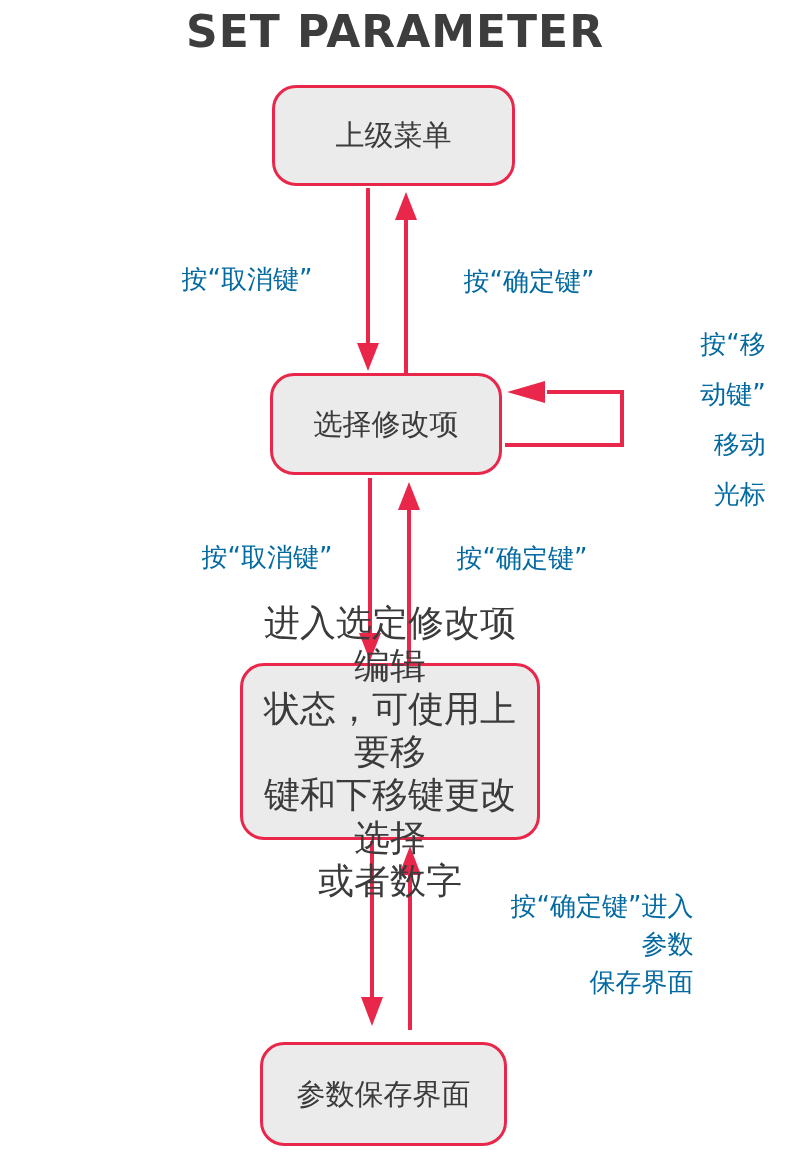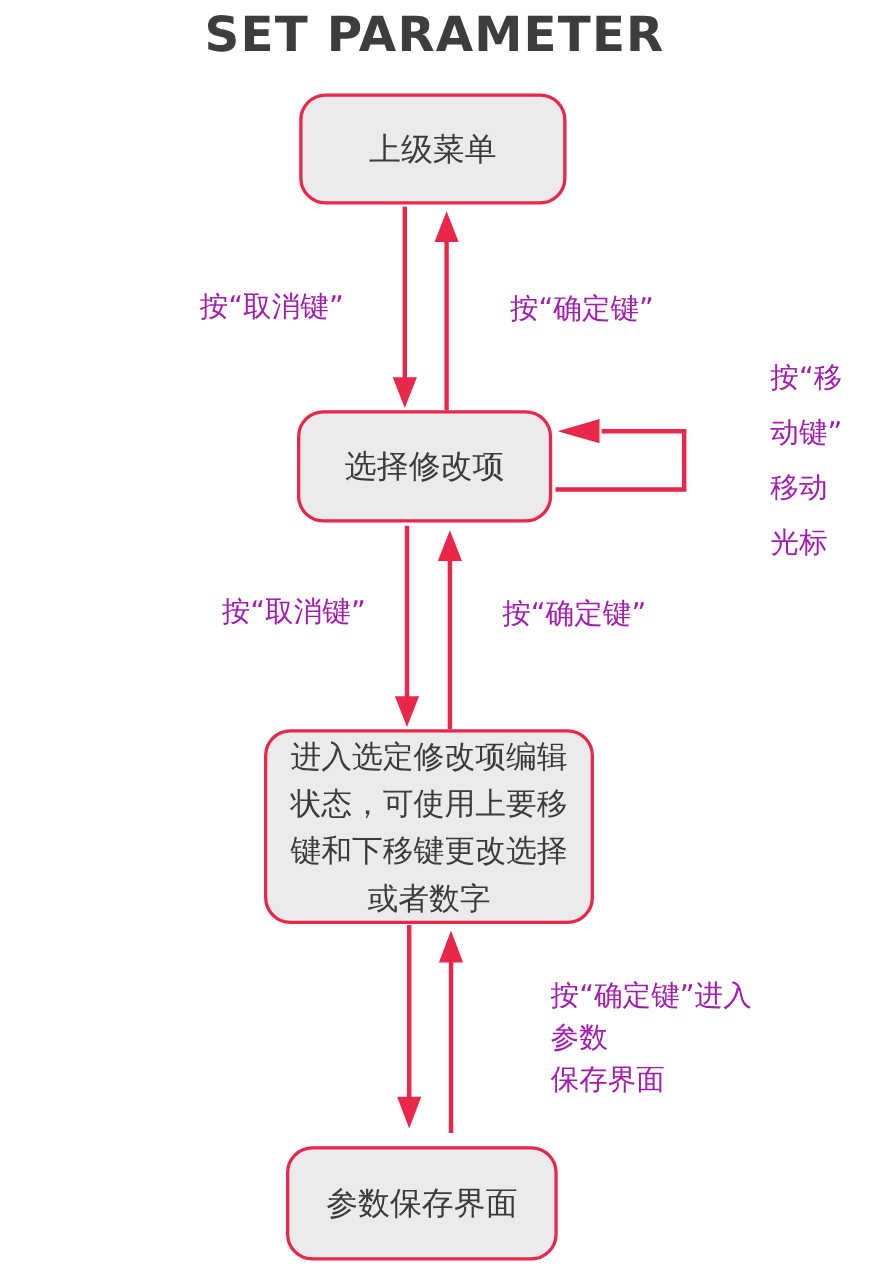--- a/index.html
+++ b/index.html
@@ -36,29 +36,29 @@
     align-items: center;
     justify-content: center;
     text-align: center;
     color: #3b3b3b;
     font-size: 29px;
     line-height: 43px;
     padding: 12px 12px;
   }
   .node-top-menu    { left: 272px; top:  85px; width: 243px; height: 101px; }
   .node-select-item { left: 270px; top: 373px; width: 232px; height: 102px; }
-  .node-edit-state  { left: 240px; top: 663px; width: 300px; height: 177px; font-size: 28px; }
+  .node-edit-state  { left: 240px; top: 663px; width: 300px; height: 177px; font-size: 36px; }
   .node-save-screen { left: 260px; top: 1042px; width: 247px; height: 104px; }
   .edge-label {
     position: absolute;
     transform: translate(-50%, -50%);
-    color: #a21caf;
+    color: #0369a1;
     font-size: 26px;
     line-height: 38px;
-    text-align: left;
+    text-align: right;
     white-space: pre-line;
   }
   .lbl-cancel-1 { left: 247px; top: 279px; white-space: nowrap; }
   .lbl-confirm-1{ left: 529px; top: 281px; white-space: nowrap; }
   .lbl-move     { left: 733px; top: 419px; line-height: 50px; }
   .lbl-cancel-2 { left: 267px; top: 557px; white-space: nowrap; }
   .lbl-confirm-2{ left: 522px; top: 558px; white-space: nowrap; }
   .lbl-cancel-3 { left: 190px; top: 946px; }
   .lbl-confirm-3{ left: 597px; top: 944px; }
   .arrows-layer {

